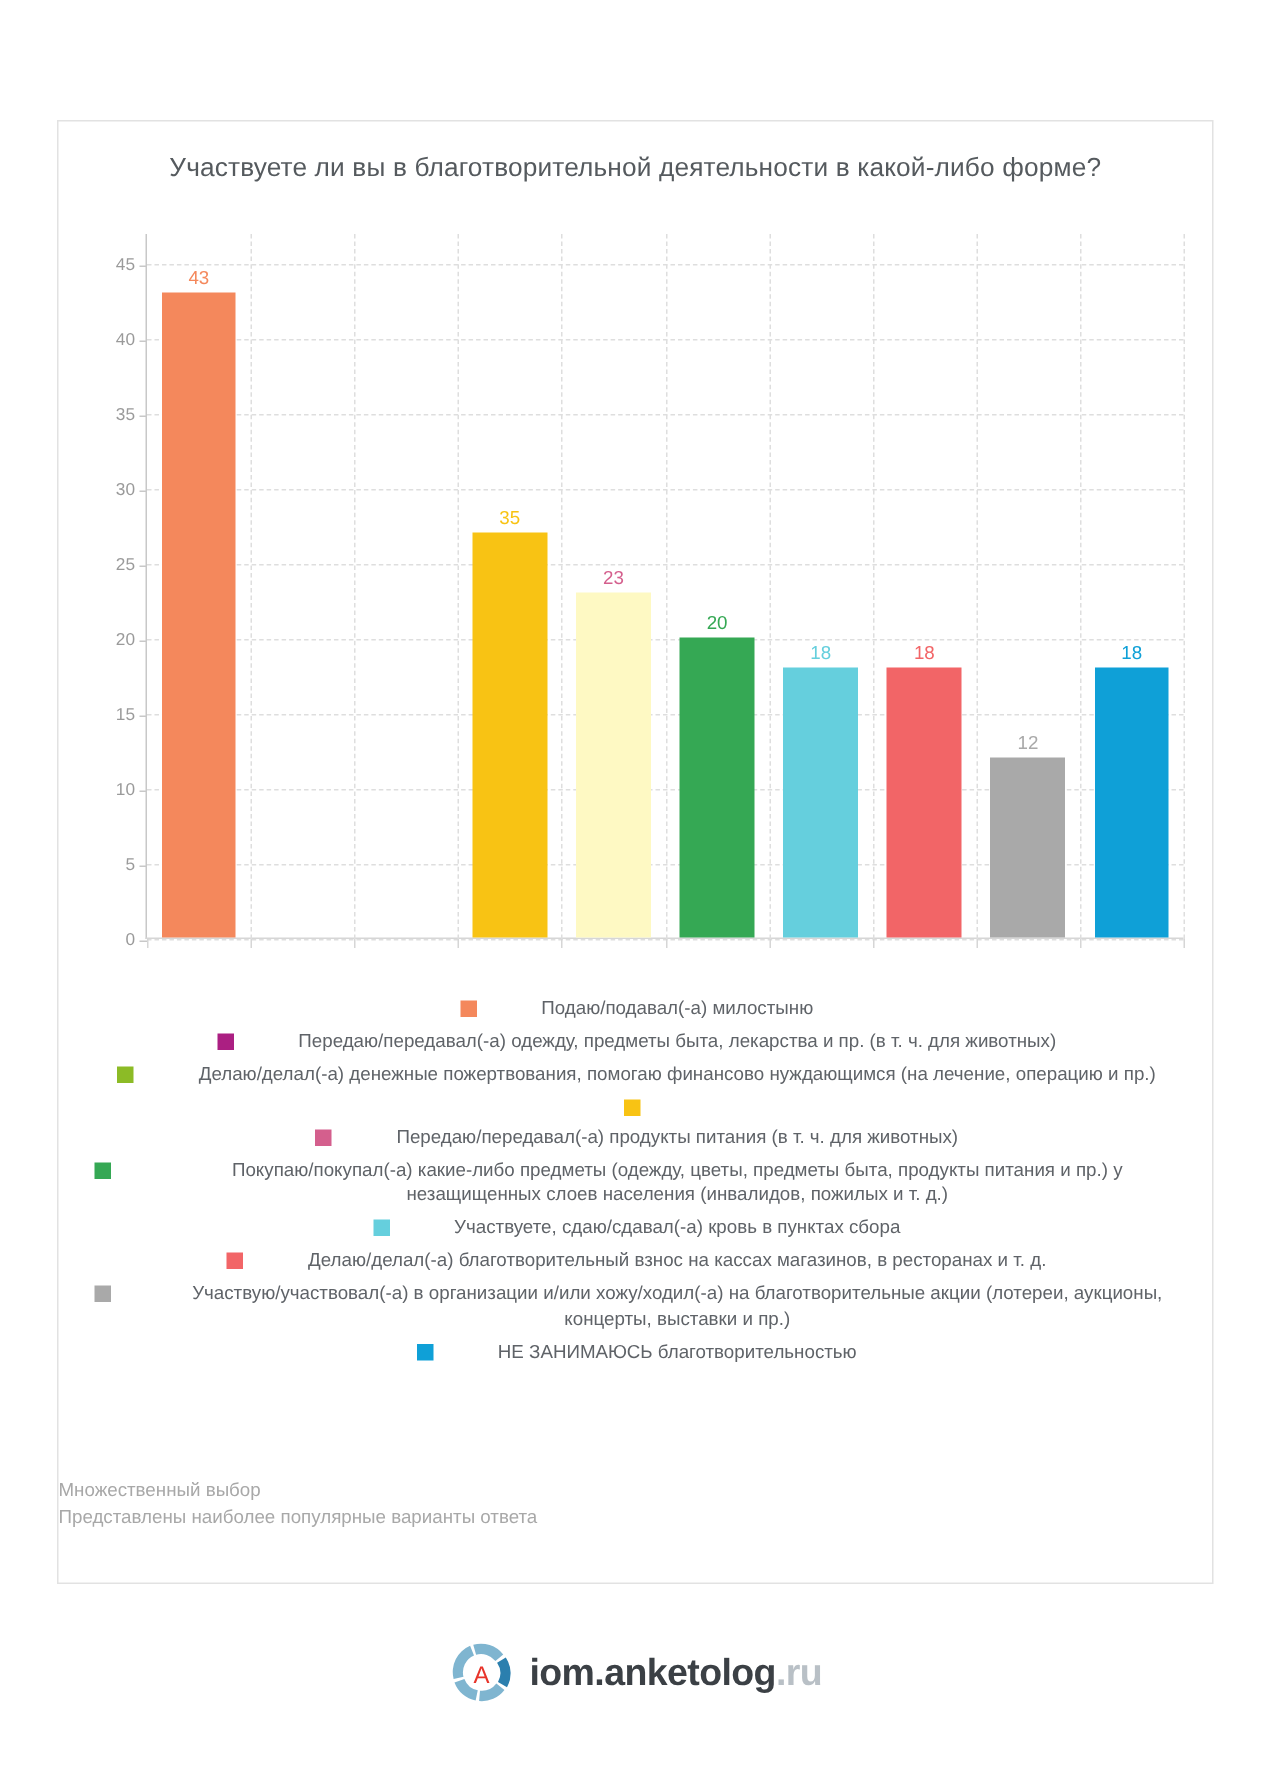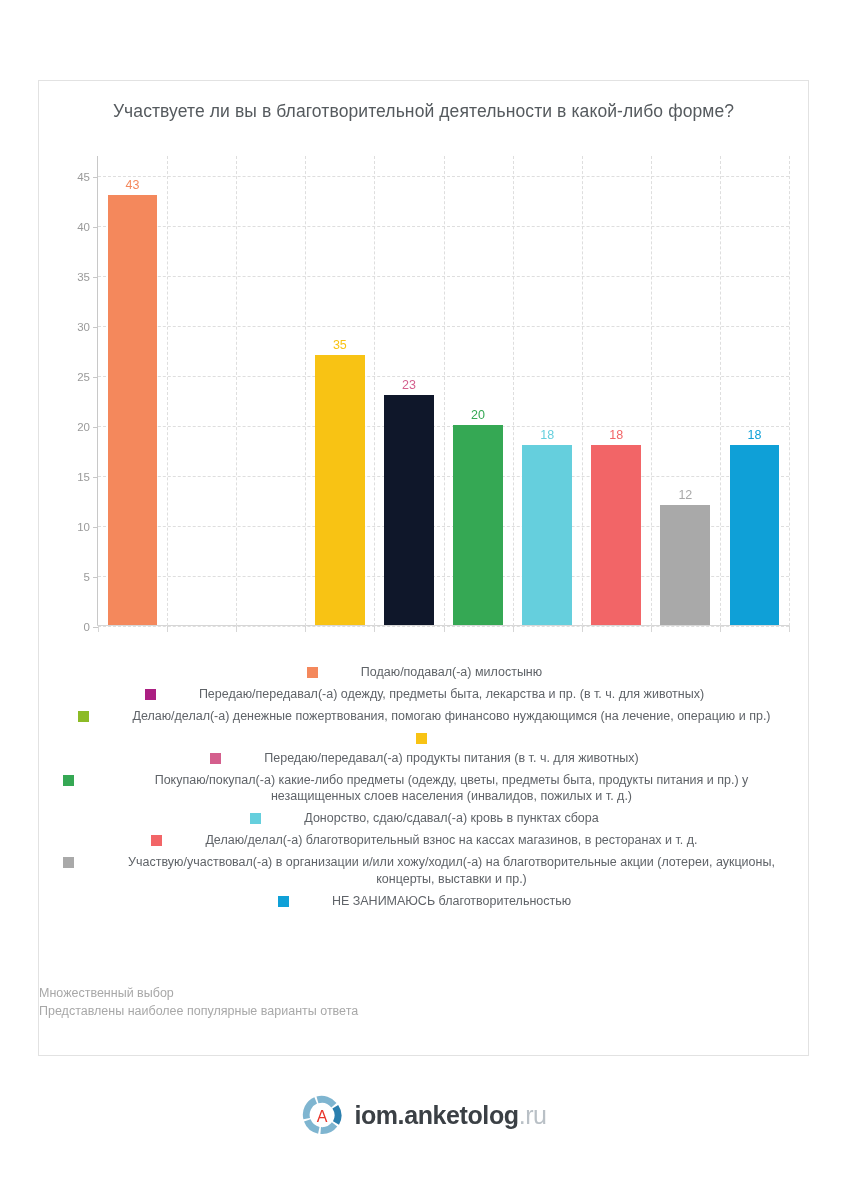--- a/index.html
+++ b/index.html
@@ -190,21 +190,21 @@
   .brand-mark svg { display: block; }
   .brand-text {
     font-size: 25px;
     letter-spacing: -.4px;
     font-weight: 700;
     color: #3b4045;
     line-height: 1;
   }
   .brand-text .tld {
     color: #b9c0c6;
-    font-weight: 400;
+    font-weight: 700;
   }
 </style>
 </head>
 <body>
 
 <div class="card">
 
   <div class="chart-title">Участвуете ли вы в благотворительной деятельности в какой-либо форме?</div>
 
   <div class="plot-wrap">
@@ -271,21 +271,21 @@
         <div class="vgrid" style="left: 621.9px;"></div>
         <div class="xtick-mark" style="left: 621.9px;"></div>
         <div class="vgrid" style="left: 691px;"></div>
         <div class="xtick-mark" style="left: 691px;"></div>
         <div class="bar" title="Подаю/подавал(-а) милостыню" style="left: 9.674px; width: 49.752px; height: 430px; background: rgb(244, 136, 92);">
           <span class="bar-value" style="color: rgb(244, 136, 92);">43</span>
         </div>
         <div class="bar" title="Покупаю/покупал(-а) какие-либо предметы, вырученные средства от которых идут на благотворительность" style="left: 216.974px; width: 49.752px; height: 270px; background: rgb(248, 195, 20);">
           <span class="bar-value" style="color: rgb(248, 195, 20);">35</span>
         </div>
-        <div class="bar" title="Передаю/передавал(-а) продукты питания (в т. ч. для животных)" style="left: 286.074px; width: 49.752px; height: 230px; background: #0f172a;">
+        <div class="bar" title="Передаю/передавал(-а) продукты питания (в т. ч. для животных)" style="left: 286.074px; width: 49.752px; height: 230px; background: #fef9c3;">
           <span class="bar-value" style="color: rgb(212, 95, 141);">23</span>
         </div>
         <div class="bar" title="Покупаю/покупал(-а) какие-либо предметы (одежду, цветы, предметы быта, продукты питания и пр.) у незащищенных слоев населения (инвалидов, пожилых и т. д.)" style="left: 355.174px; width: 49.752px; height: 200px; background: rgb(53, 168, 84);">
           <span class="bar-value" style="color: rgb(53, 168, 84);">20</span>
         </div>
         <div class="bar" title="Донорство, сдаю/сдавал(-а) кровь в пунктах сбора" style="left: 424.274px; width: 49.752px; height: 180px; background: rgb(101, 207, 221);">
           <span class="bar-value" style="color: rgb(101, 207, 221);">18</span>
         </div>
         <div class="bar" title="Делаю/делал(-а) благотворительный взнос на кассах магазинов, в ресторанах и т. д." style="left: 493.374px; width: 49.752px; height: 180px; background: rgb(242, 101, 103);">
           <span class="bar-value" style="color: rgb(242, 101, 103);">18</span>
@@ -318,21 +318,21 @@
       <div class="legend-row">
         <span class="legend-swatch" style="background: rgb(212, 95, 141);"></span>
         <span class="legend-label">Передаю/передавал(-а) продукты питания (в т. ч. для животных)</span>
       </div>
       <div class="legend-row">
         <span class="legend-swatch" style="background: rgb(53, 168, 84);"></span>
         <span class="legend-label">Покупаю/покупал(-а) какие-либо предметы (одежду, цветы, предметы быта, продукты питания и пр.) у незащищенных слоев населения (инвалидов, пожилых и т. д.)</span>
       </div>
       <div class="legend-row">
         <span class="legend-swatch" style="background: rgb(101, 207, 221);"></span>
-        <span class="legend-label">Донорство, сдаю/сдавал(-а) кровь в пунктах сбора</span>
+        <span class="legend-label">Участвуете, сдаю/сдавал(-а) кровь в пунктах сбора</span>
       </div>
       <div class="legend-row">
         <span class="legend-swatch" style="background: rgb(242, 101, 103);"></span>
         <span class="legend-label">Делаю/делал(-а) благотворительный взнос на кассах магазинов, в ресторанах и т. д.</span>
       </div>
       <div class="legend-row">
         <span class="legend-swatch" style="background: rgb(169, 169, 169);"></span>
         <span class="legend-label">Участвую/участвовал(-а) в организации и/или хожу/ходил(-а) на благотворительные акции (лотереи, аукционы, концерты, выставки и пр.)</span>
       </div>
       <div class="legend-row">

